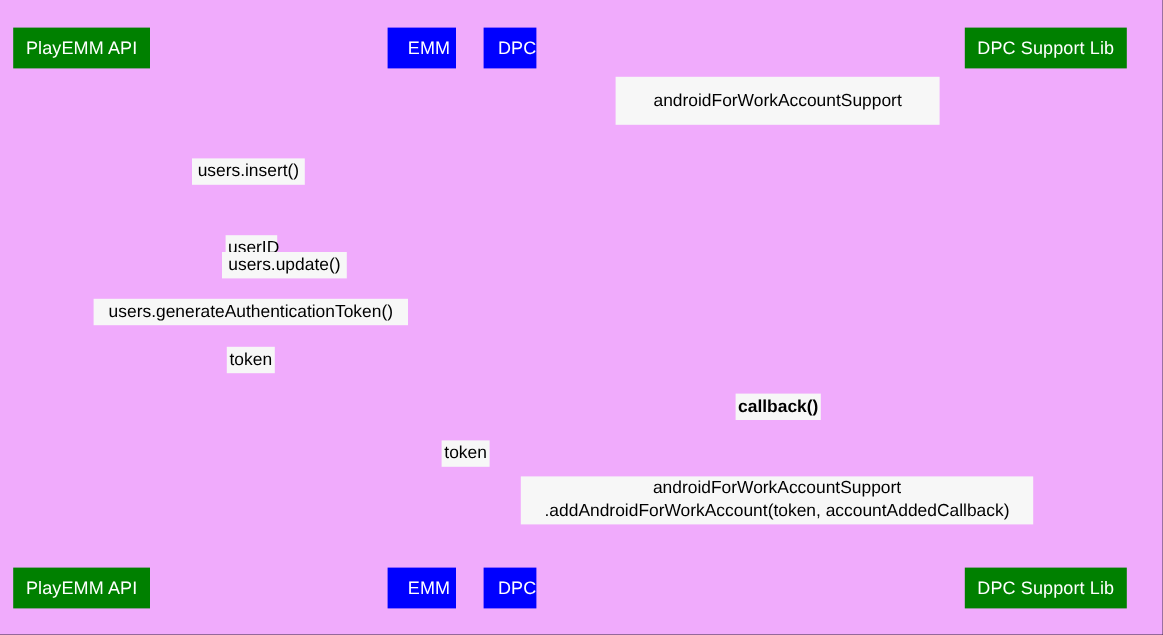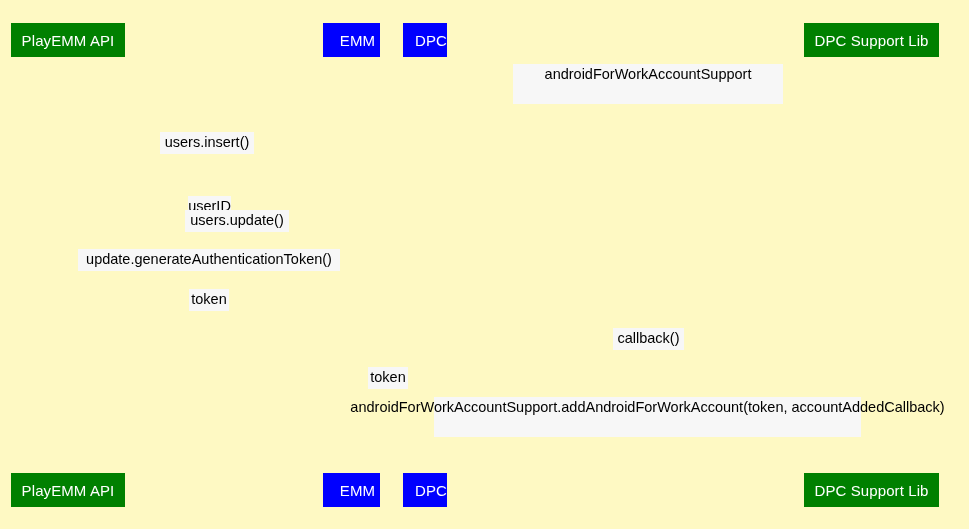--- a/index.html
+++ b/index.html
@@ -5,21 +5,21 @@
 <style>
   html, body {
     margin: 0;
     padding: 0;
     background: #000000;
   }
   #canvas {
     position: relative;
     width: 969px;
     height: 529px;
-    background: #fef9c3;
+    background: #f0abfc;
     overflow: hidden;
     font-family: "Liberation Sans", sans-serif;
   }
   .participant {
     position: absolute;
     display: flex;
     align-items: center;
     justify-content: center;
     color: #ffffff;
     font-size: 15px;
@@ -34,21 +34,21 @@
   .msg {
     position: absolute;
     background: #f7f7f7;
     color: #000000;
     font-size: 14.5px;
     line-height: 19px;
     text-align: center;
     white-space: pre;
     box-sizing: border-box;
     display: flex;
-    flex-direction: row;
+    flex-direction: column;
     align-items: stretch;
     justify-content: center;
   }
   .msg .line { display: block; }
   .msg.single {
     padding: 1px 2px;
     white-space: nowrap;
   }
   .msg.double {
     padding: 1px 2px;
@@ -80,26 +80,26 @@
       <div class="msg single" style="left: 160px; top: 132px; width: 94px; height: 22px;">
         <span class="line line1">users.insert()</span>
       </div>
       <div class="msg single" style="left: 188px; top: 171px; width: 43px; height: 22px; margin-top: 25px;">
         <span class="line line1">userID</span>
       </div>
       <div class="msg single" style="left: 157px; top: 210px; width: 104px; height: 22px; margin-left: 28px;">
         <span class="line line1">users.update()</span>
       </div>
       <div class="msg single" style="left: 78px; top: 249px; width: 262px; height: 22px;">
-        <span class="line line1">update.generateAuthenticationToken()</span>
+        <span class="line line1">users.generateAuthenticationToken()</span>
       </div>
       <div class="msg single" style="left: 189px; top: 289px; width: 40px; height: 22px;">
         <span class="line line1">token</span>
       </div>
-      <div class="msg single" style="left: 613px; top: 328px; width: 71px; height: 22px;">
+      <div class="msg single" style="left: 613px; top: 328px; width: 71px; height: 22px; font-weight: bold;">
         <span class="line line1">callback()</span>
       </div>
       <div class="msg single" style="left: 368px; top: 367px; width: 40px; height: 22px;">
         <span class="line line1">token</span>
       </div>
       <div class="msg double" style="left: 434px; top: 397px; width: 427px; height: 40px;"><span class="line line1">androidForWorkAccountSupport</span><span class="line line2">.addAndroidForWorkAccount(token, accountAddedCallback)</span></div>
     </div>
   <div id="participants-bottom-layer">
       <div class="participant green" style="left: 11px; top: 473px; width: 114px; height: 34px;">
         <span>PlayEMM API</span>

